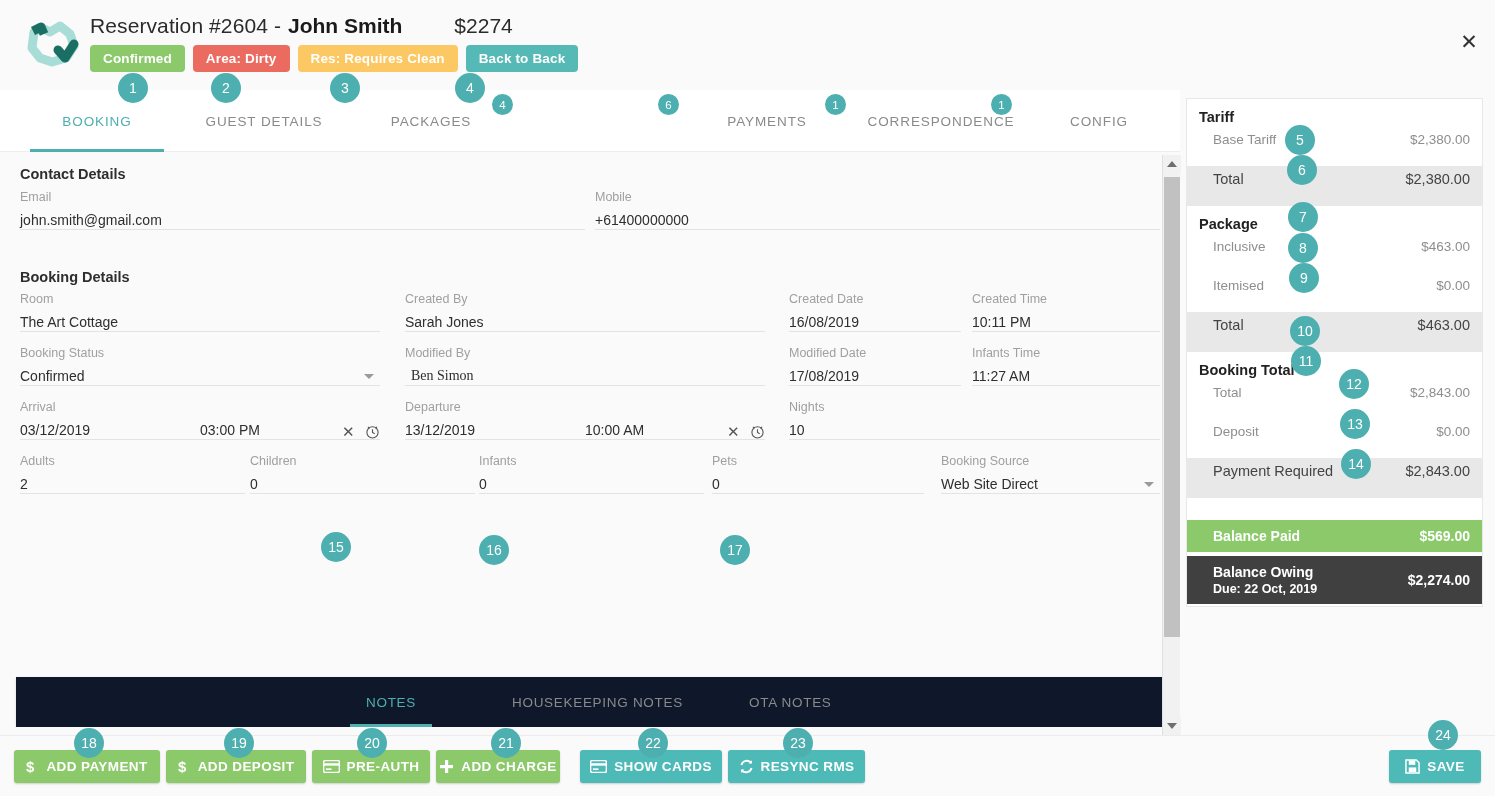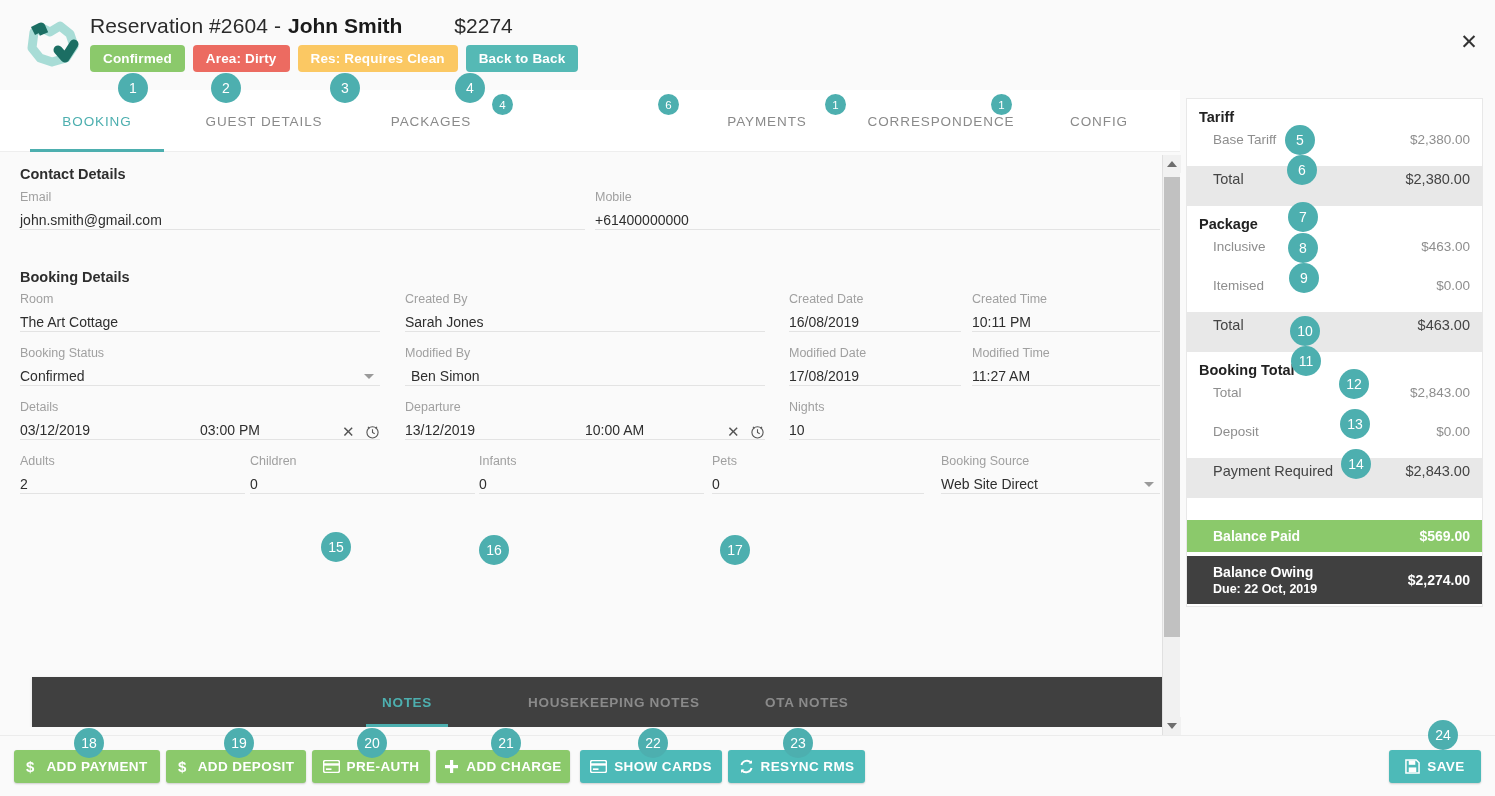--- a/index.html
+++ b/index.html
@@ -120,25 +120,24 @@
   .icon-x {
     position: absolute; font-size: 15px; color: #555; cursor: pointer;
     line-height: 1;
   }
   .icon-clock {
     position: absolute; cursor: pointer;
   }
 
   
   .notes-tabbar {
-    position: absolute; left: 32px; top: 525px;
+    position: absolute; left: 16px; top: 525px;
     width: 1148px; height: 50px;
-    background: #404040;
+    background: #0f172a;
     box-shadow: 0 1px 3px rgba(0,0,0,.12);
-    font-weight: bold;
   }
   .ntab {
     position: absolute; top: 0; height: 50px;
     display: flex; align-items: center;
     font-size: 13.5px; letter-spacing: .7px; color: #8a8a8a;
     cursor: pointer; text-transform: uppercase;
   }
   .ntab.active { color: #4dafaf; }
   .ntab.active:after {
     content: ""; position: absolute; left: -16px; right: -16px;
@@ -325,33 +324,33 @@
       <span class="field-value">10:11 PM</span>
     </div>
 
     <div class="field" style="left:20px;top:194px;width:360px;height:40px;">
       <span class="field-label">Booking Status</span>
       <span class="field-value">Confirmed</span>
       <span class="caret"></span>
     </div>
     <div class="field" style="left:405px;top:194px;width:360px;height:40px;">
       <span class="field-label">Modified By</span>
-      <span class="field-value" style="left:6px;">Ben Simon</span>
+      <span class="field-value" style="left:6px;font-family:Liberation Serif, serif;">Ben Simon</span>
     </div>
     <div class="field" style="left:789px;top:194px;width:172px;height:40px;">
       <span class="field-label">Modified Date</span>
       <span class="field-value">17/08/2019</span>
     </div>
     <div class="field" style="left:972px;top:194px;width:188px;height:40px;">
-      <span class="field-label">Modified Time</span>
+      <span class="field-label">Infants Time</span>
       <span class="field-value">11:27 AM</span>
     </div>
 
     <div class="field" style="left:20px;top:248px;width:360px;height:40px;">
-      <span class="field-label">Details</span>
+      <span class="field-label">Arrival</span>
       <span class="field-value">03/12/2019</span>
       <span class="field-value" style="left:180px;">03:00 PM</span>
       <span class="icon-x" style="left:322px;top:24px;">✕</span>
       <span class="icon-clock" style="left:344px;top:23px;">
         <svg width="17" height="17" viewBox="0 0 20 20" fill="none" stroke="#555" stroke-width="1.3">
           <circle cx="10" cy="11" r="6.6"></circle>
             <path d="M10 7.4V11l2.6 1.6"></path>
           <path d="M4.6 4.6 L6.6 6.2 M15.4 4.6 L13.4 6.2"></path>
         </svg>
       </span>
@@ -490,21 +489,21 @@
       <div class="fbtn" style="left: 312px; width: 118px; background: rgb(139, 201, 107);">
         <span>
           <svg width="17" height="13" viewBox="0 0 18 14">
             <rect x="0.5" y="0.5" width="17" height="13" rx="2" fill="none" stroke="#fff" stroke-width="1.6"></rect>
             <rect x="0.5" y="3.5" width="17" height="2.6" fill="#fff"></rect>
             <rect x="3" y="9" width="6" height="1.8" fill="#fff"></rect>
           </svg>
         </span>
         <span>PRE-AUTH</span>
       </div>
-      <div class="fbtn" style="left: 436px; width: 134px; background: rgb(139, 201, 107);">
+      <div class="fbtn" style="left: 436px; width: 124px; background: rgb(139, 201, 107);">
         <span>
           <svg width="15" height="15" viewBox="0 0 15 15">
             <rect x="6" y="1" width="3.2" height="13" fill="#fff"></rect>
             <rect x="1" y="6" width="13" height="3.2" fill="#fff"></rect>
           </svg>
         </span>
         <span>ADD CHARGE</span>
       </div>
       <div class="fbtn" style="left: 580px; width: 142px; background: rgb(77, 186, 184);">
         <span>

